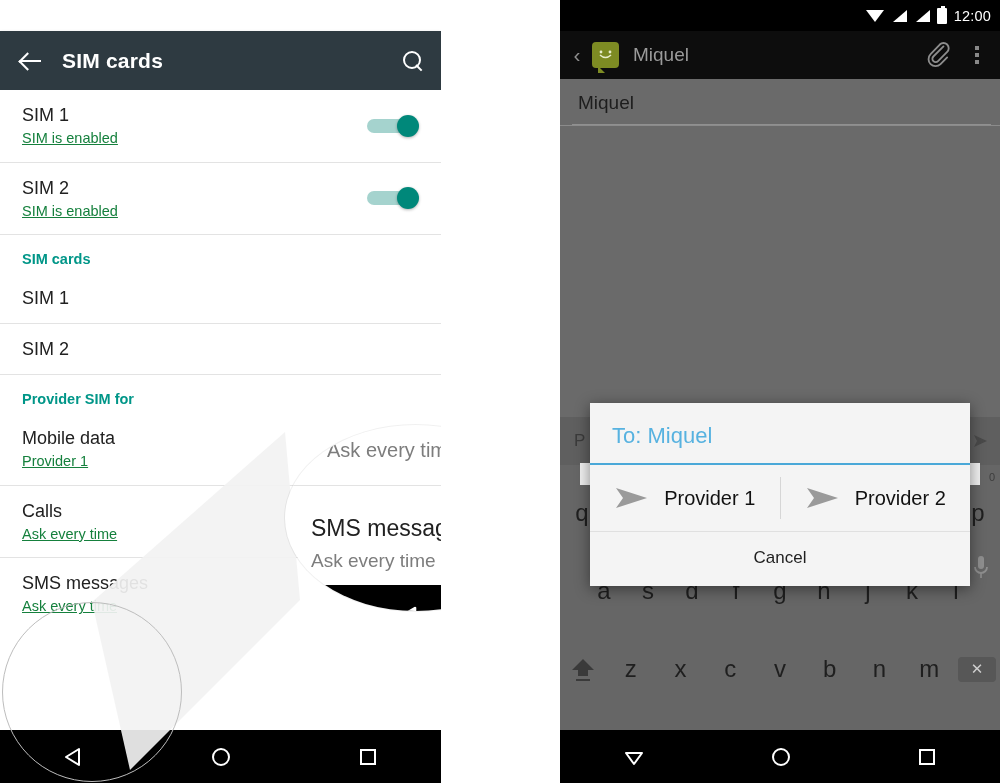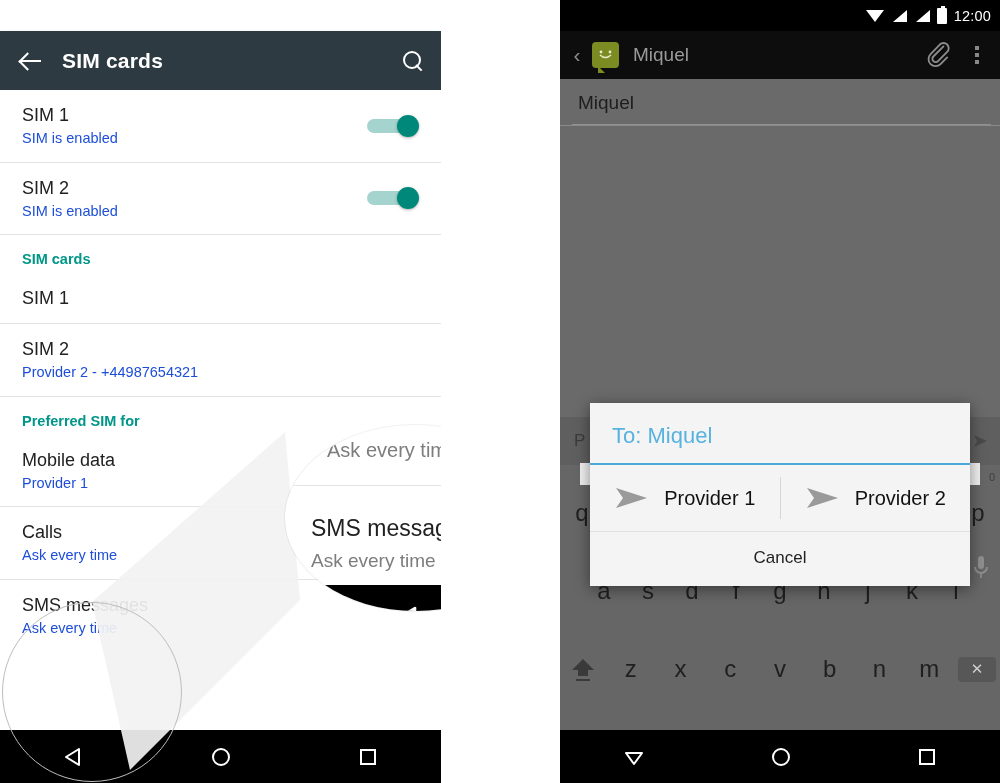--- a/index.html
+++ b/index.html
@@ -65,21 +65,21 @@
     border:2px solid #fff; border-radius:50%;
   }
   .mag::after{
     content:""; position:absolute; left:13px; top:13px; width:8px;height:2px;
     background:#fff; transform: rotate(45deg); transform-origin: left center;
   }
 
   .list { position: absolute; left: 0; top: 90px; width: 100%; }
   .row { padding: 14px 22px 13px 22px; position: relative; background: #fff; }
   .row .t { font-size: 18px; color: #212121; line-height: 1.28; }
-  .row .s { font-size: 14.5px; color: #1d4ed8; line-height: 1.35; margin-top: 2px; }
+  .row .s { font-size: 14.5px; color: #15803d; line-height: 1.35; margin-top: 2px; text-decoration: underline; }
   .divider { height: 1px; background: #e3e3e3; margin: 0 0 0 0; }
   .sec-head {
     padding: 16px 22px 6px 22px; color: #009688; font-size: 14.5px; font-weight: bold;
   }
   .switch { position: absolute; right: 22px; top: 50%; transform: translateY(-50%);
             width: 52px; height: 22px; }
   .switch .track {
     position: absolute; left: 0; top: 4px; width: 44px; height: 14px;
     background: #a5d3ce; border-radius: 7px;
   }
@@ -246,25 +246,24 @@
       </div>
       <div class="divider"></div>
 
       <div class="sec-head">SIM cards</div>
       <div class="row">
         <div class="t">SIM 1</div>
       </div>
       <div class="divider"></div>
       <div class="row">
         <div class="t">SIM 2</div>
-        <div class="s">Provider 2 - +44987654321</div>
-      </div>
-      <div class="divider"></div>
-
-      <div class="sec-head">Preferred SIM for</div>
+      </div>
+      <div class="divider"></div>
+
+      <div class="sec-head">Provider SIM for</div>
       <div class="row">
         <div class="t">Mobile data</div>
         <div class="s">Provider 1</div>
       </div>
       <div class="divider"></div>
       <div class="row">
         <div class="t">Calls</div>
         <div class="s">Ask every time</div>
       </div>
       <div class="divider"></div>

